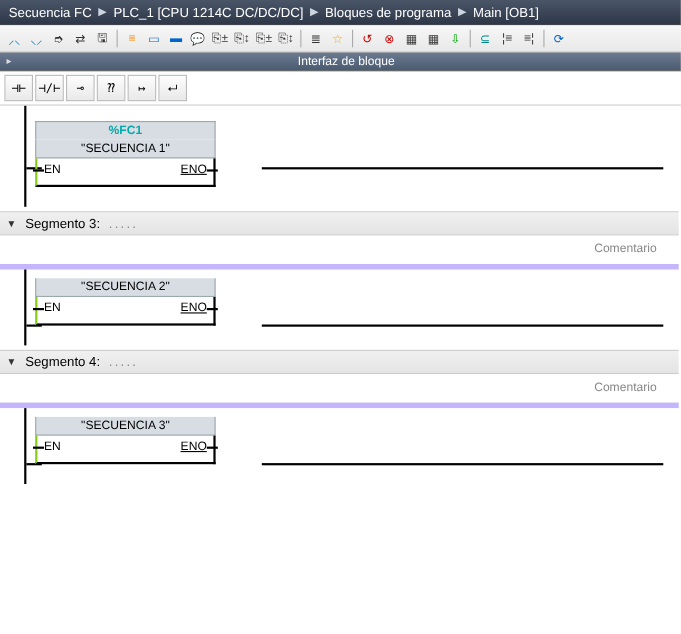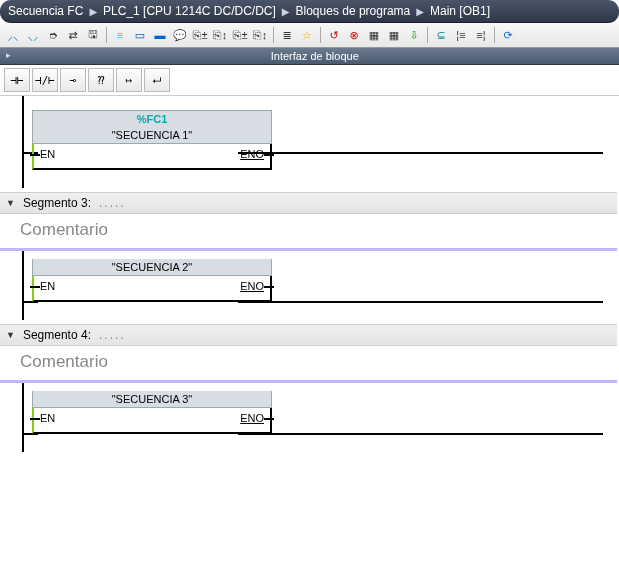--- a/index.html
+++ b/index.html
@@ -14,21 +14,20 @@
   }
   .titlebar {
     background: linear-gradient(#4a5568, #2d3748);
     color: #fff;
     padding: 4px 8px;
     font-size: 12px;
     display: flex;
     align-items: center;
     gap: 4px;
     border-bottom: 1px solid #1a202c;
-    border-radius: 11px;
   }
   .titlebar .sep { color: #cbd5e0; margin: 0 2px; font-size:10px;}
   .toolbar {
     background: linear-gradient(#f7f7f7, #e8e8e8);
     border-bottom: 1px solid #999;
     padding: 3px 4px;
     display: flex;
     align-items: center;
     gap: 2px;
     flex-wrap: nowrap;
@@ -82,34 +81,35 @@
     border-top: 1px solid #ccc;
     border-bottom: 1px solid #ccc;
     padding: 3px 6px;
     display:flex; align-items:center; gap:8px;
     font-size:12px;
   }
   .seg-header .tri { font-size:9px; color:#333;}
   .seg-header .dots { color:#888; letter-spacing:2px;}
   .seg-title { font-weight: normal; }
   .comment {
-    color:#888; font-size:17px;
+    color:#888; font-size:11px;
     padding: 6px 20px 8px 20px;
-    border-bottom: 3px solid #c4b5fd;
+    border-bottom: 5px solid #c4b5fd;
+    text-align: right;
   }
   .rung {
     position: relative;
     padding: 8px 14px 18px 14px;
   }
   .rail {
     position:absolute; left:22px; top:0; bottom:0; width:2px; background:#000;
   }
   .fc-block {
     margin-left: 18px;
-    width: 240px;
+    width: 164px;
   }
   .fc-head {
     text-align:center;
     color:#0aa; font-weight:bold;
     font-size:11px;
     background:#d8dde4;
     border:1px solid #9aa;
     border-bottom:none;
     padding:2px 0;
   }

